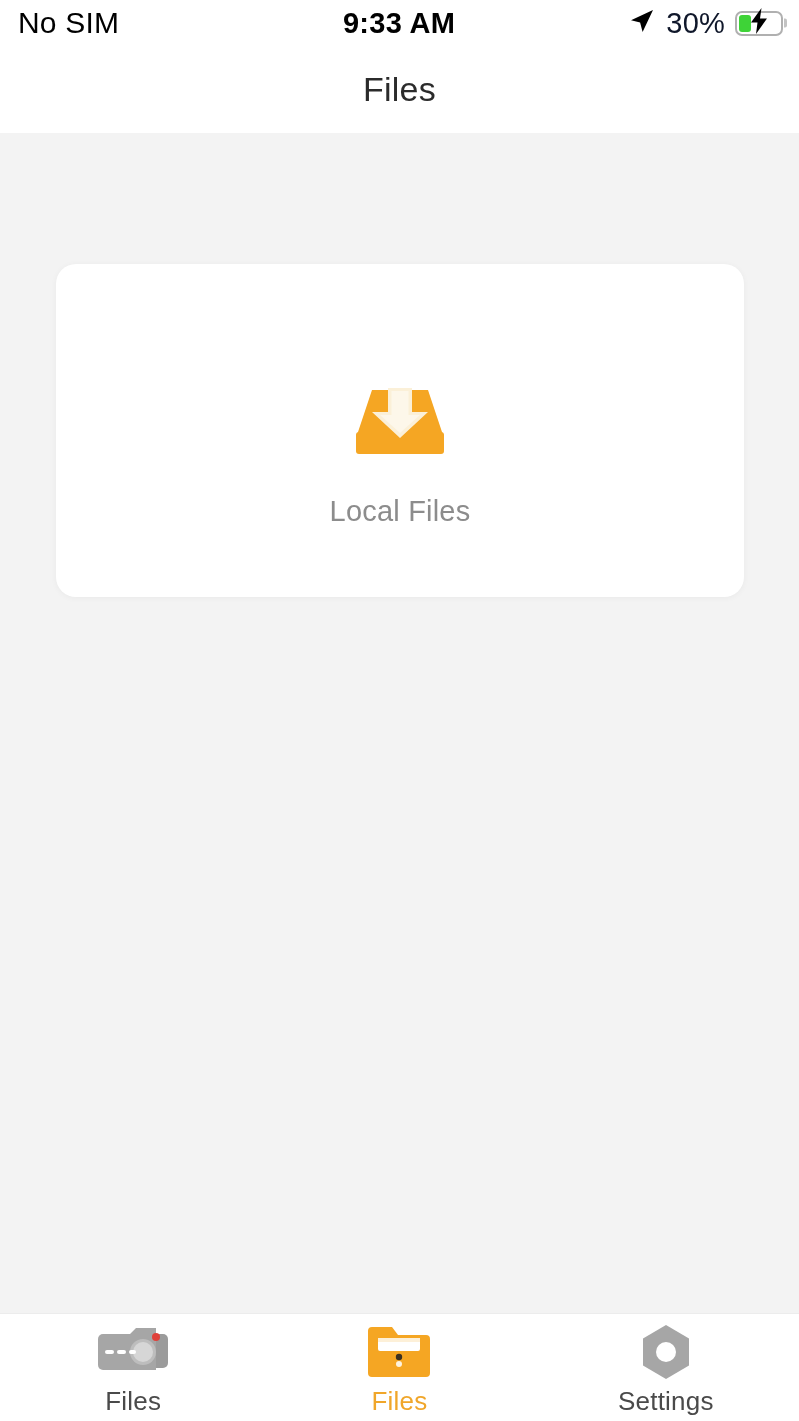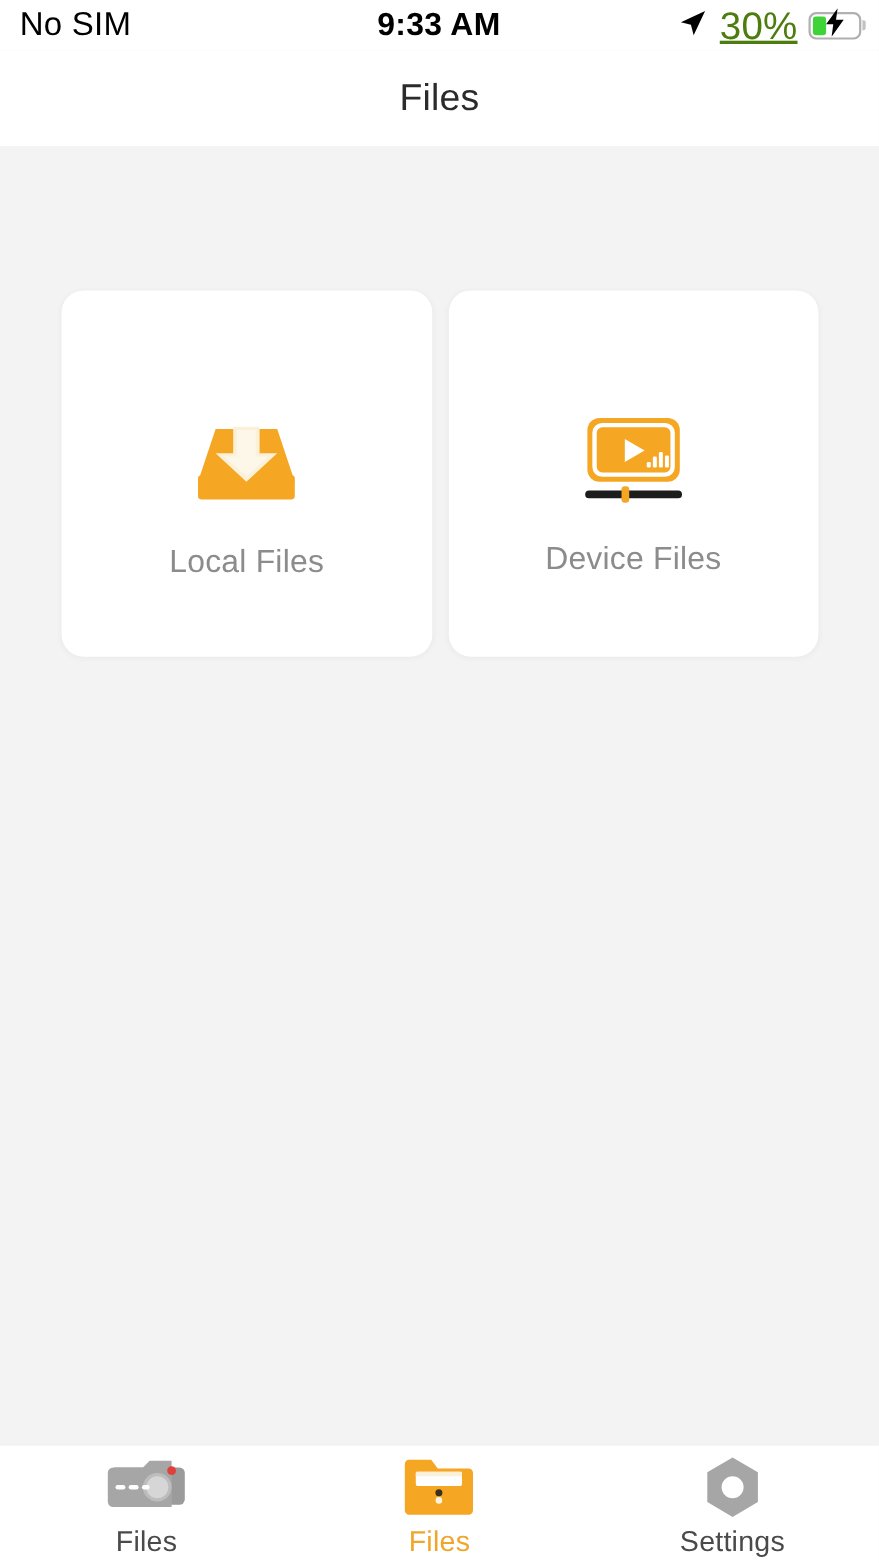--- a/index.html
+++ b/index.html
@@ -51,25 +51,24 @@
   .status-right {
     margin-left: auto;
     display: flex;
     align-items: center;
     gap: 10px;
     position: relative;
     z-index: 2;
   }
   .loc-arrow { display: block; }
   .battery-pct {
-    font-size: 35px;
-    color: #4d7c0f;
+    font-size: 29px;
+    color: #0f172a;
     letter-spacing: 0.2px;
     line-height: 1;
-    text-decoration: underline;
   }
   .battery {
     position: relative;
     width: 48px;
     height: 25px;
     border: 2.5px solid #b0b0b0;
     border-radius: 7px;
     display: flex;
     align-items: center;
     padding: 2px;
@@ -222,38 +221,20 @@
           <svg width="96" height="80" viewBox="0 0 96 80">
             <path d="M20 8 H76 L92 56 H4 Z" fill="#f5a623"></path>
             <rect x="4" y="50" width="88" height="22" rx="3" fill="#f5a623"></rect>
             <path d="M36 6 H60 V30 H76 L48 56 L20 30 H36 Z" fill="#fbf0d8"></path>
             <path d="M39.5 9 H56.5 V33 H68 L48 51 L28 33 H39.5 Z" fill="#fdf7ea"></path>
           </svg>
         </div>
         <div class="card-label">Local Files</div>
       </div>
 
-      <div class="card right">
-        <div class="card-icon">
-          <svg width="100" height="86" viewBox="0 0 100 86">
-            <rect x="8" y="4" width="84" height="58" rx="11" fill="#f5a623"></rect>
-            <rect x="14.5" y="10.5" width="71" height="45" rx="7" fill="none" stroke="#fff" stroke-width="4"></rect>
-            <path d="M42 23 L60 33.5 L42 44 Z" fill="#ffffff"></path>
-            <g fill="#ffffff">
-              <rect x="62" y="44" width="3.6" height="5" rx="1.2"></rect>
-              <rect x="67.5" y="39" width="3.6" height="10" rx="1.2"></rect>
-              <rect x="73" y="35" width="3.6" height="14" rx="1.2"></rect>
-              <rect x="78.5" y="38" width="3.6" height="11" rx="1.2"></rect>
-            </g>
-            <rect x="6" y="70" width="88" height="7" rx="3.5" fill="#1d1d1d"></rect>
-            <rect x="39" y="66" width="7" height="15" rx="3" fill="#f5a623"></rect>
-          </svg>
-        </div>
-        <div class="card-label">Device Files</div>
-      </div>
 
     </div>
   </div>
 
   <div class="tab-bar">
 
     <div class="tab">
       <div class="tab-icon">
         <svg width="86" height="56" viewBox="0 0 86 56">
           <rect x="52" y="10" width="26" height="34" rx="5" fill="#9b9b9b"></rect>

